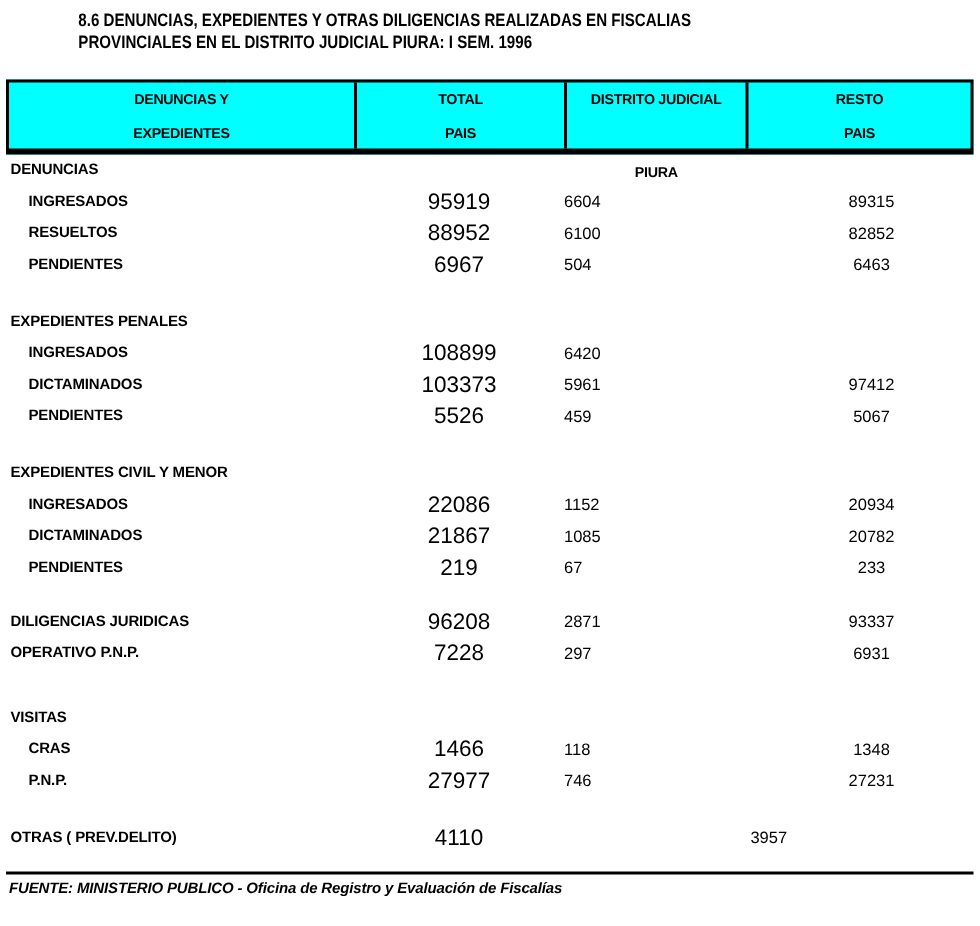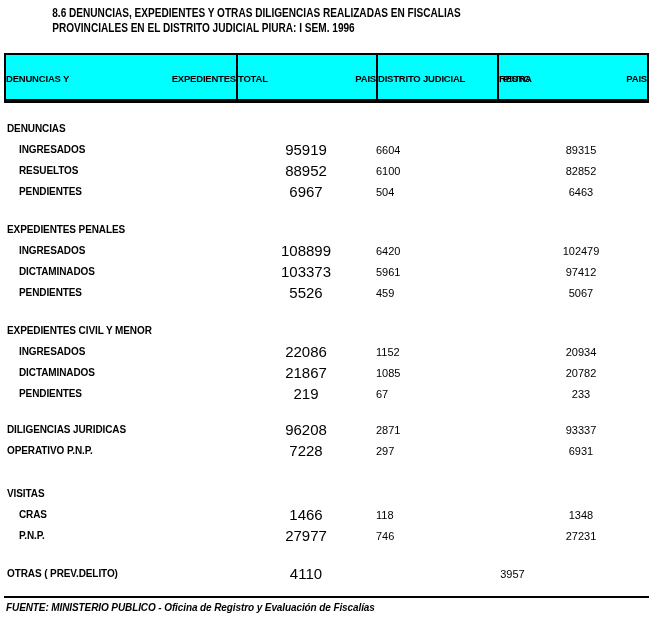--- a/index.html
+++ b/index.html
@@ -27,36 +27,36 @@
     height: 50px;
     box-sizing: border-box;
     display: flex;
     background: #00ffff;
     border: 2px solid #000;
     border-bottom-width: 4px;
   }
   .hcell {
     box-sizing: border-box;
     display: flex;
-    flex-direction: row;
+    flex-direction: column;
     justify-content: space-between;
     align-items: center;
     padding: 6px 0 4px 0;
     font-size: 9.5px;
     font-weight: bold;
     letter-spacing: -0.2px;
     white-space: nowrap;
   }
   .hcell + .hcell { border-left: 2px solid #000; }
   .hc1 { width: 230px; }
   .hc2 { width: 140px; }
   .hc3 { width: 121px; gap: 38px; }
   .hc4 { flex: 1; }
   
-  .tbody { margin: 0 4px; padding-top: 15px; }
+  .tbody { margin: 0 4px; }
   .row { display: flex; height: 21px; align-items: center; }
   .row .c1 {
     width: 232px;
     box-sizing: border-box;
     padding-left: 3px;
     font-weight: bold;
     font-size: 10px;
     letter-spacing: -0.1px;
     white-space: nowrap;
   }
@@ -135,21 +135,20 @@
         <div class="row">
           <div class="c1">EXPEDIENTES PENALES</div>
           <div class="c2"></div>
           <div class="c3"></div>
           <div class="c4"></div>
         </div>
         <div class="row">
           <div class="c1 indent">INGRESADOS</div>
           <div class="c2">108899</div>
           <div class="c3">6420</div>
-          <div class="c4">102479</div>
         </div>
         <div class="row">
           <div class="c1 indent">DICTAMINADOS</div>
           <div class="c2">103373</div>
           <div class="c3">5961</div>
           <div class="c4">97412</div>
         </div>
         <div class="row">
           <div class="c1 indent">PENDIENTES</div>
           <div class="c2">5526</div>

